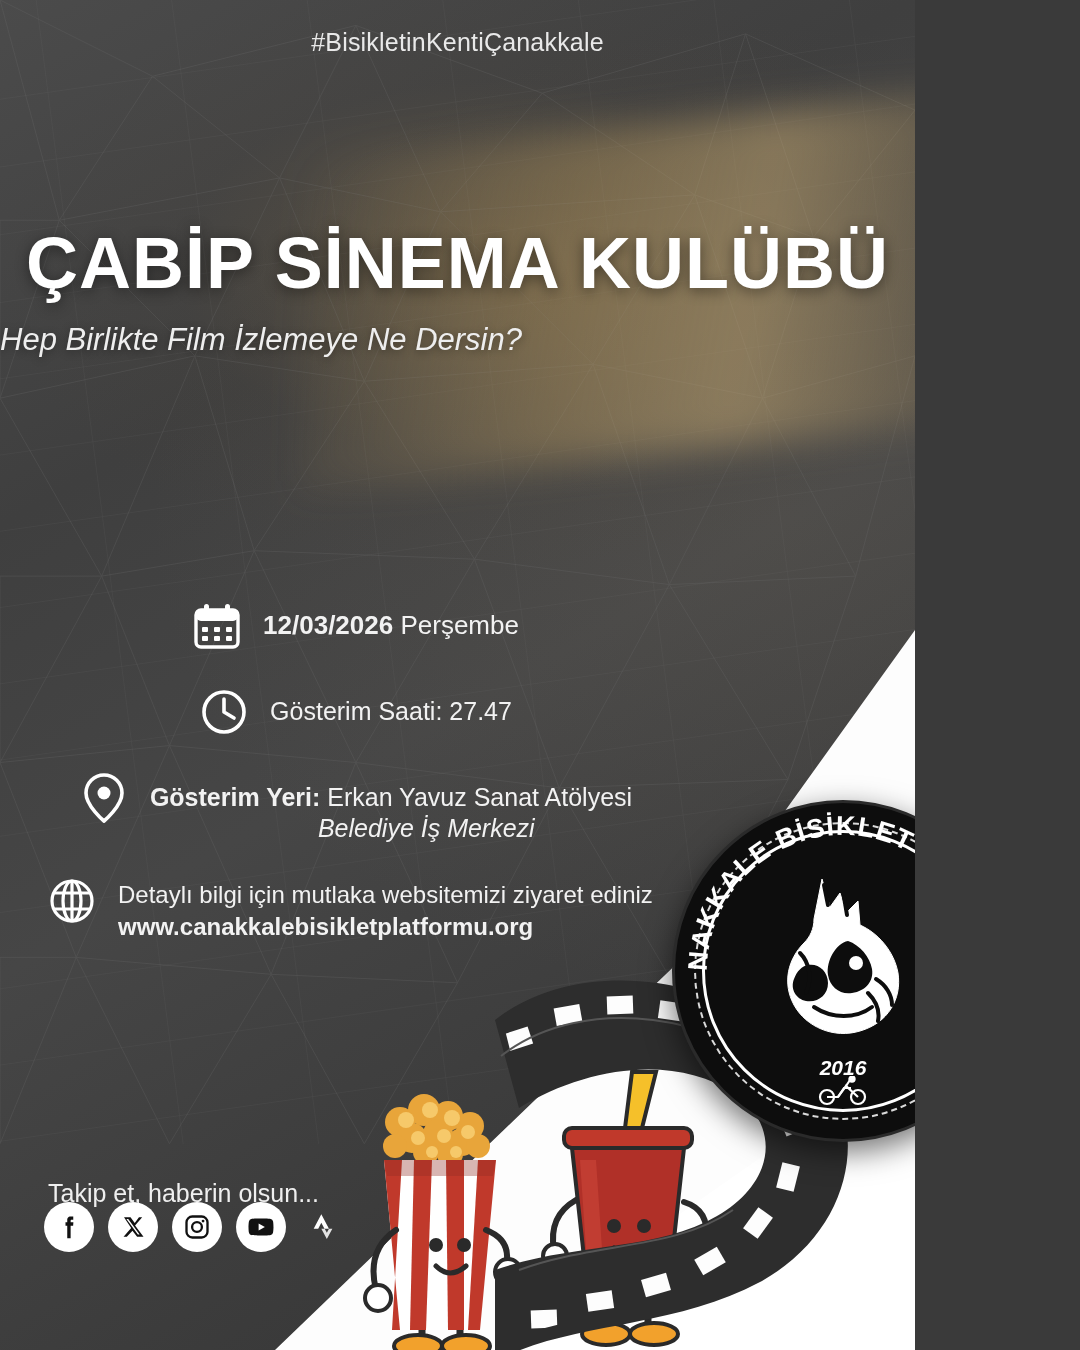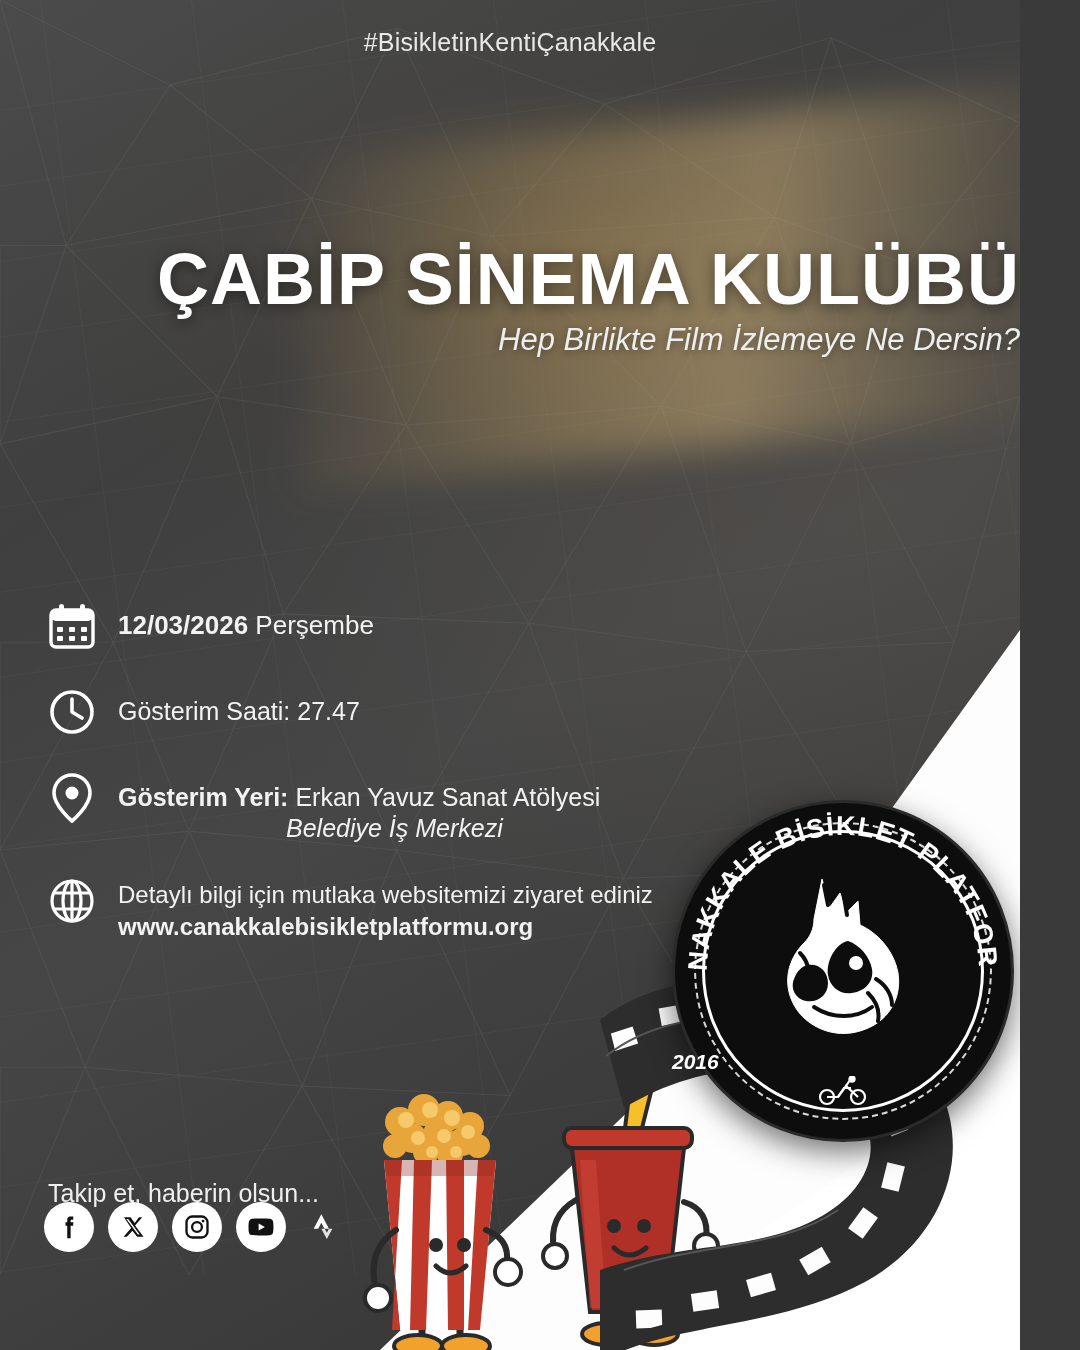--- a/index.html
+++ b/index.html
@@ -5,21 +5,21 @@
   * { box-sizing: border-box; margin: 0; padding: 0; }
   html, body {
     width: 1080px; height: 1350px;
     background: #3a3a3a;
     font-family: "Liberation Sans", sans-serif;
     overflow: hidden;
   }
 
   #poster {
     position: relative;
-    width: 1020px; height: 1350px;
+    width: 915px; height: 1350px;
     background: #b91c1c;
     overflow: hidden;
   }
 
   
   .bg-base {
     position: absolute; inset: 0;
     background:
       radial-gradient(ellipse 700px 420px at 54% 20%, rgba(150,120,70,0.30) 0%, rgba(80,70,55,0.10) 45%, rgba(0,0,0,0) 72%),
       radial-gradient(ellipse 900px 700px at 85% 38%, rgba(120,110,95,0.18) 0%, rgba(0,0,0,0) 70%),
@@ -59,44 +59,44 @@
     text-align: center;
     color: #e9e9e9;
     font-size: 25px;
     letter-spacing: .2px;
     font-weight: 400;
   }
 
   
   .title {
     position: absolute; top: 222px; left: 0; width: 100%;
-    text-align: right;
+    text-align: center;
     color: #ffffff;
     font-size: 72px;
     font-weight: 700;
     letter-spacing: 1px;
     text-shadow: 0 3px 14px rgba(0,0,0,.45);
-    margin-top: 16px;
   }
   .subtitle {
     position: absolute; top: 322px; left: 0; width: 100%;
-    text-align: right;
+    text-align: left;
     color: #eeeeee;
     font-size: 31px;
     font-style: italic;
     font-weight: 400;
     text-shadow: 0 2px 8px rgba(0,0,0,.4);
   }
 
   
   .info-block { position: absolute; left: 44px; top: 598px; width: 620px; }
   .info-row {
     display: flex;
     align-items: flex-start;
     margin-bottom: 30px;
+    justify-content: center;
   }
   .info-icon {
     width: 56px; height: 56px;
     flex: 0 0 56px;
     display: flex; align-items: center; justify-content: center;
     color: #ffffff;
     margin-right: 18px;
   }
   .info-icon svg { display: block; }
   .info-text {
@@ -151,22 +151,22 @@
     border-radius: 50%;
     border: 2px dashed rgba(255,255,255,.85);
   }
   .badge-text {
     position: absolute; inset: 0;
     color: #ffffff;
     font-size: 23px; font-weight: 700;
     letter-spacing: 1px;
   }
   .badge-year {
-    position: absolute; left: 0; right: 0; bottom: 68px;
-    text-align: left; color: #fff;
+    position: absolute; left: 0; right: 0; bottom: 62px;
+    text-align: center; color: #fff;
     font-size: 21px; font-weight: 700; font-style: italic;
   }
   .horse {
     position: absolute; left: 50%; top: 46%;
     transform: translate(-50%,-50%);
   }
   .bike-mini {
     position: absolute; left: 50%; bottom: 36px;
     transform: translateX(-50%);
     color: #fff;

